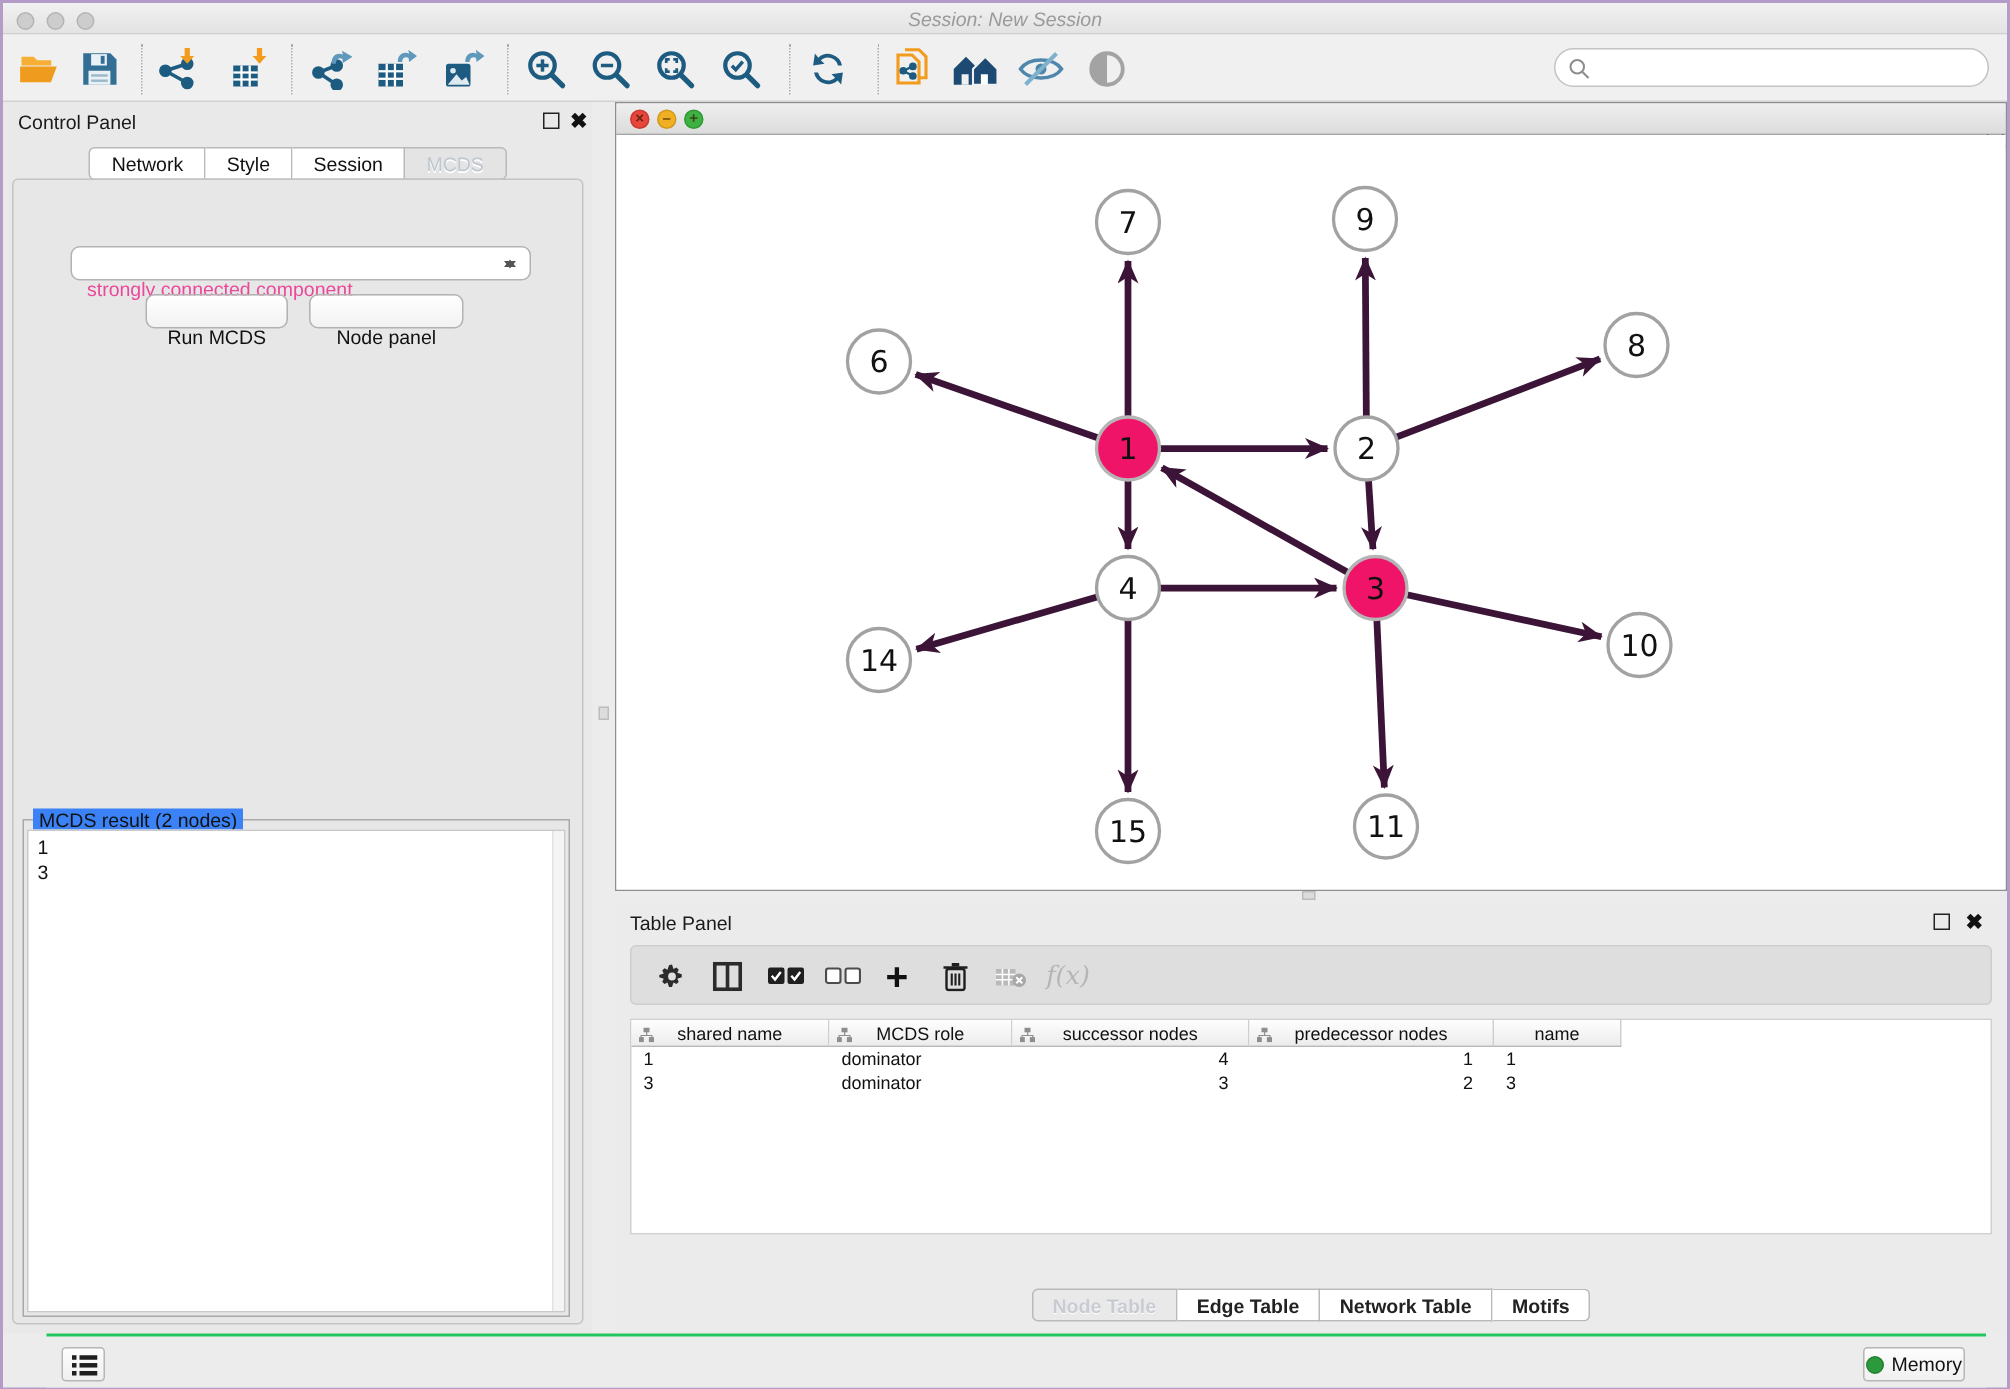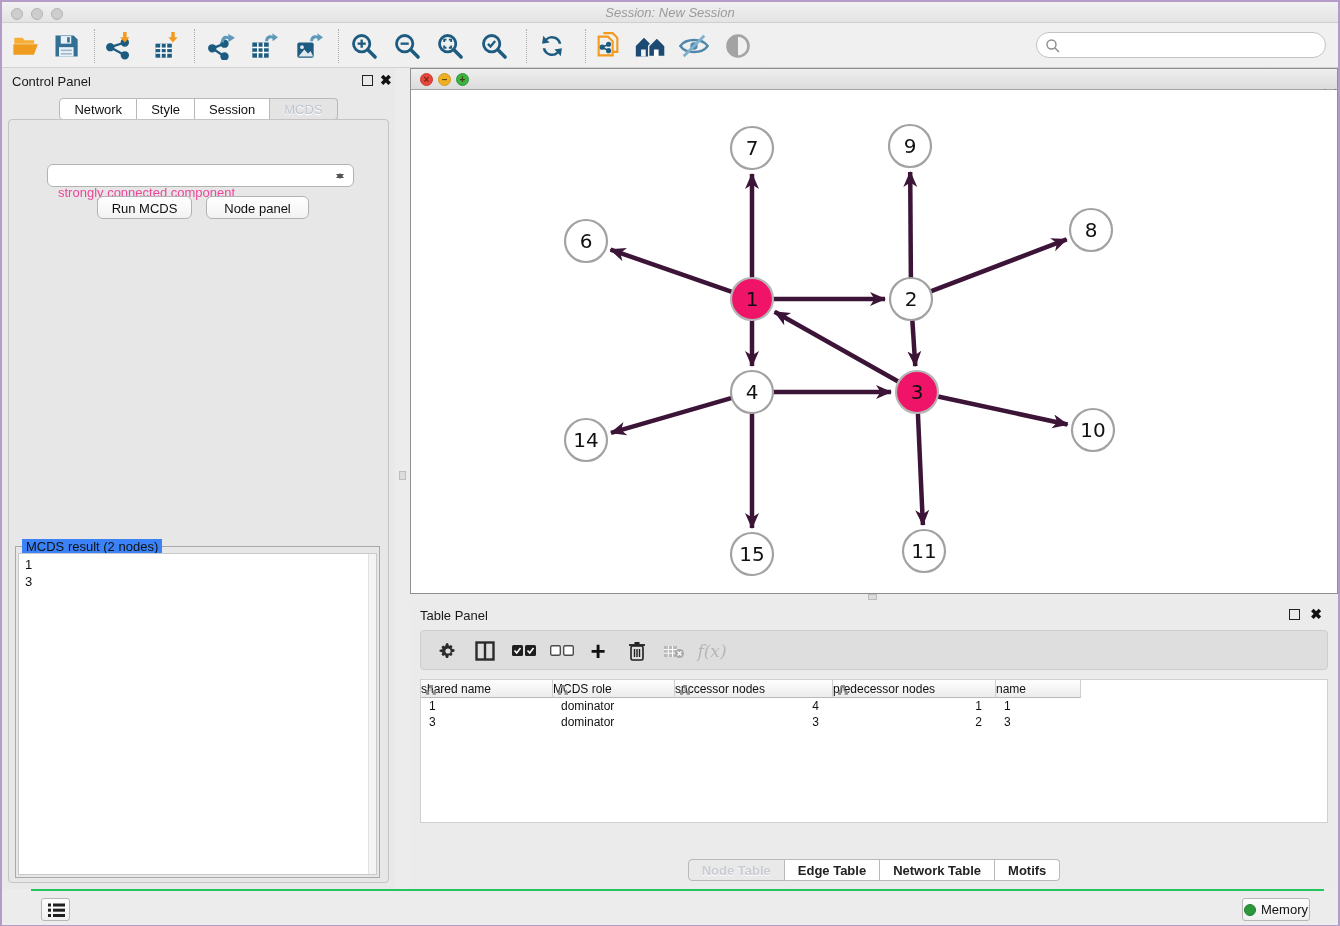--- a/index.html
+++ b/index.html
@@ -43,21 +43,21 @@
   .cp-body { position:absolute; left:6px; right:6px; top:51px; bottom:6px;
     background:#e7e7e7; border:1px solid #c4c4c4; border-radius:4px; }
   .opt-label { position:absolute; left:0; right:0; top:20px; text-align:center; font-size:13px; color:#111; }
   .dropdown { position:absolute; left:38px; right:34px; top:44px; height:23px; background:#fff;
     border:1px solid #b3b3b3; border-radius:6px; font-size:13px; cursor:pointer; }
   .dropdown .val { position:absolute; left:10px; top:20px; color:#ec4899; }
   .dd-arrows { position:absolute; right:8px; top:3px; width:9px; height:16px; }
   .dd-arrows:before { content:""; position:absolute; top:1px; left:0; border:4.5px solid transparent; border-bottom:5px solid #555; }
   .dd-arrows:after { content:""; position:absolute; bottom:1px; left:0; border:4.5px solid transparent; border-top:5px solid #555; }
   .cp-btn { position:absolute; top:76px; height:23px; background:linear-gradient(#ffffff,#f2f2f2);
-    border:1px solid #b3b3b3; border-radius:6px; font-size:13px; text-align:center; padding-top:4px; cursor:pointer; color:#111; }
+    border:1px solid #b3b3b3; border-radius:6px; font-size:13px; text-align:center; padding-top:20px; cursor:pointer; color:#111; }
   .groupbox { position:absolute; left:6px; right:8px; top:426px; bottom:4px; border:1px solid #a9a9a9; }
   .gb-legend { position:absolute; left:6px; top:-8px; background:#3b82f6; padding:0 4px; font-size:13px; color:#111; }
   .gb-inner { position:absolute; left:2px; right:2px; top:6px; bottom:2px; background:#fff; border:1px solid #c9c9c9; overflow:hidden; }
   .gb-scroll { position:absolute; right:0; top:0; bottom:0; width:8px; background:#f4f4f4; border-left:1px solid #e2e2e2; }
   .rline { font-size:13px; line-height:17px; padding-left:6px; color:#111; }
   .gb-inner .pad { padding-top:2px; }
 
   
   .vsplit { position:absolute; left:393px; top:66px; width:15px; bottom:36px; background:#ececec; }
   .vgrip { position:absolute; left:4px; top:403px; width:7px; height:9px; background:#dcdcdc; border:1px solid #bdbdbd; }
@@ -82,21 +82,21 @@
   .tp-toolbar { position:absolute; left:10px; right:10px; top:28px; height:40px;
     background:#dedede; border:1px solid #cdcdcd; border-radius:4px; }
   .tpi { position:absolute; top:8px; height:24px; cursor:pointer; display:flex; align-items:center; justify-content:center; }
   .tpi svg { display:block; }
   .tp-plus { font-size:26px; font-weight:bold; color:#111; line-height:22px; }
   .tp-fx { font-family:"DejaVu Serif", serif; font-style:italic; font-size:17px; color:#b5b5b5; }
   .tbl-wrap { position:absolute; left:10px; right:10px; top:77px; bottom:66px; background:#fff; border:1px solid #d0d0d0; }
   .tbl-header { position:absolute; left:0; top:0; height:18px; display:flex; }
   .th { position:relative; height:18px; background:linear-gradient(#fefefe,#ececec);
     border-right:1px solid #cfcfcf; border-bottom:1px solid #b9b9b9; font-size:12px; color:#111;
-    display:flex; align-items:center; justify-content:flex-start; cursor:pointer; }
+    display:flex; align-items:center; justify-content:center; cursor:pointer; }
   .th .thic { position:absolute; left:5px; top:4px; }
   .tbl-body { position:absolute; left:0; right:0; top:18px; }
   .trow { display:flex; height:16px; }
   .td { font-size:12px; color:#111; height:16px; line-height:16px; overflow:hidden; }
 
   .tp-tabs { position:absolute; left:0; right:0; bottom:8px; display:flex; justify-content:center; }
   .tptab { height:22px; padding:3px 13px 0; font-size:13px; font-weight:bold; background:#fff;
     border:1px solid #b9b9b9; border-left:none; cursor:pointer; color:#222; }
   .tptab:first-child { border-left:1px solid #b9b9b9; border-radius:4px 0 0 4px; }
   .tptab:last-child { border-radius:0 4px 4px 0; }

